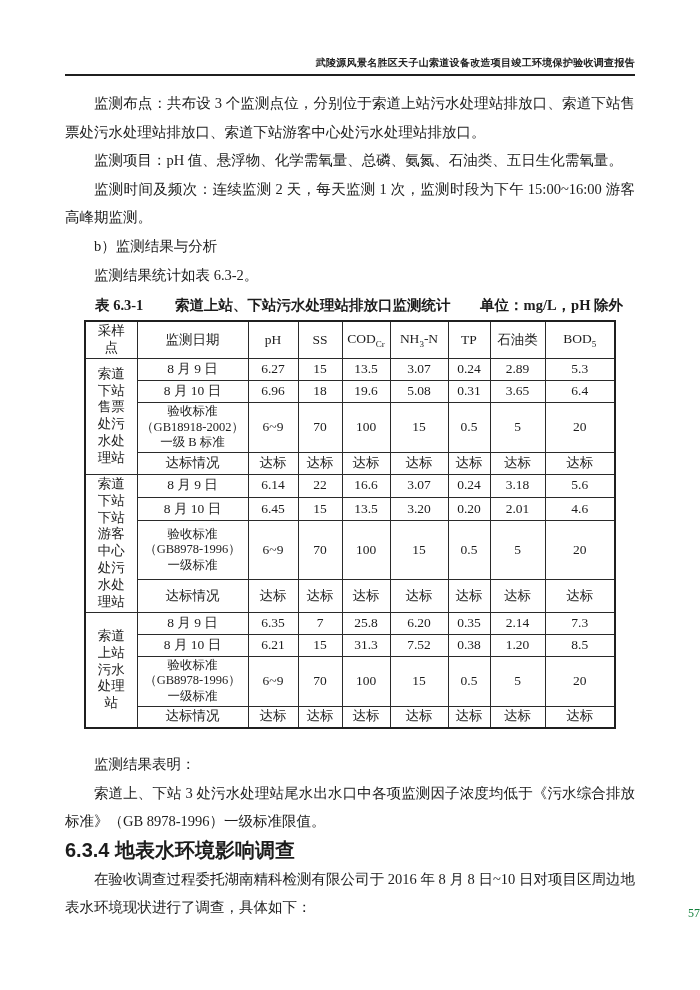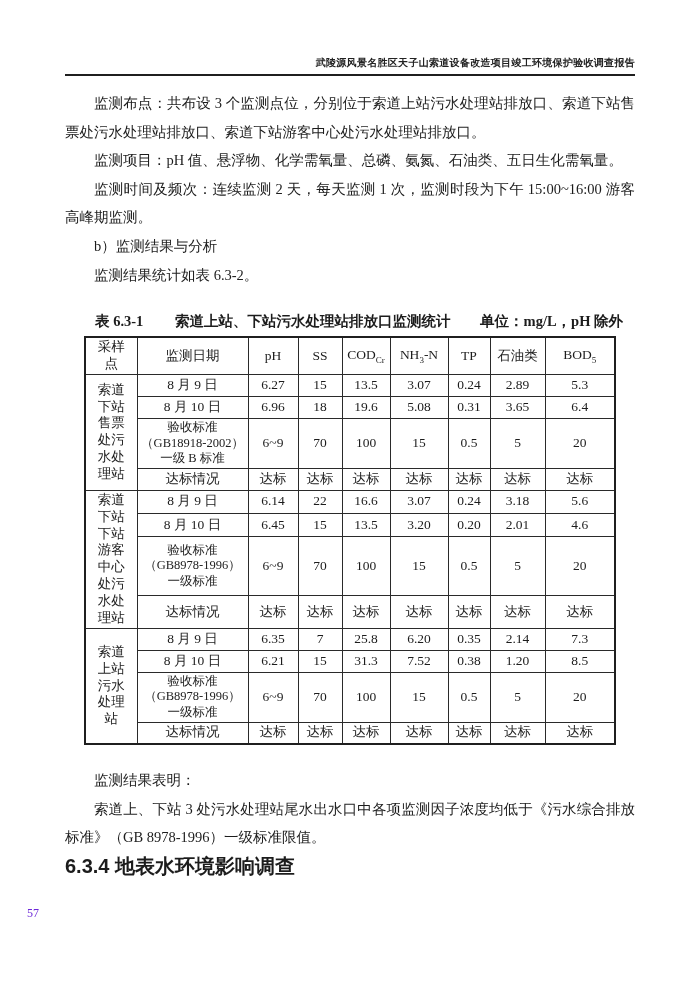--- a/index.html
+++ b/index.html
@@ -29,21 +29,21 @@
   }
 
   
   .body-text { margin-top: 13px; font-size: 14.5px; line-height: 28.6px; text-align: justify; }
   .para { text-indent: 2em; }
   .heading-b { text-indent: 2em; }
   .section-heading { font-weight: bold; font-family: "Liberation Sans", "DejaVu Sans", sans-serif; font-size: 20px; }
 
   
   .tbl-caption {
-    margin-top: 20px;
+    margin-top: 4px;
     font-weight: bold;
     font-size: 14.5px;
     line-height: 24px;
     padding-left: 30px;
     white-space: nowrap;
   }
   .tbl-caption .cap-title { margin-left: 28px; }
   .tbl-caption .cap-unit  { margin-left: 26px; }
 
   
@@ -84,23 +84,23 @@
   td.site { font-size: 13.5px; line-height: 1.35; }
   td.std-label { font-size: 12.5px; }
   sub { font-size: 9px; }
 
   .after-table { margin-top: 21px; }
 
   .page-number {
     position: absolute;
     left: 0; right: 0;
     top: 906px;
-    text-align: left;
+    text-align: right;
     font-size: 12px;
-    color: #6d28d9;
+    color: #15803d;
     padding-left: 27px;
   }
 </style>
 </head>
 <body>
 
 <div class="page">
   <div class="content">
 
     <div class="doc-header">武陵源风景名胜区天子山索道设备改造项目竣工环境保护验收调查报告</div>
@@ -293,18 +293,19 @@
         <td>达标</td>
         <td>达标</td>
       </tr>
     </tbody>
       </table>
 
     <div class="body-text after-table">
       <p class="para">监测结果表明：</p>
       <p class="para">索道上、下站 3 处污水处理站尾水出水口中各项监测因子浓度均低于《污水综合排放标准》（GB 8978-1996）一级标准限值。</p>
       <p class="section-heading">6.3.4 地表水环境影响调查</p>
+      <p class="para">在验收调查过程委托湖南精科检测有限公司于 2016 年 8 月 8 日~10 日对项目区周边地表水环境现状进行了调查，具体如下：</p>
     </div>
 
   </div>
 
   <div class="page-number">57</div>
 </div>
 
 </body></html>

